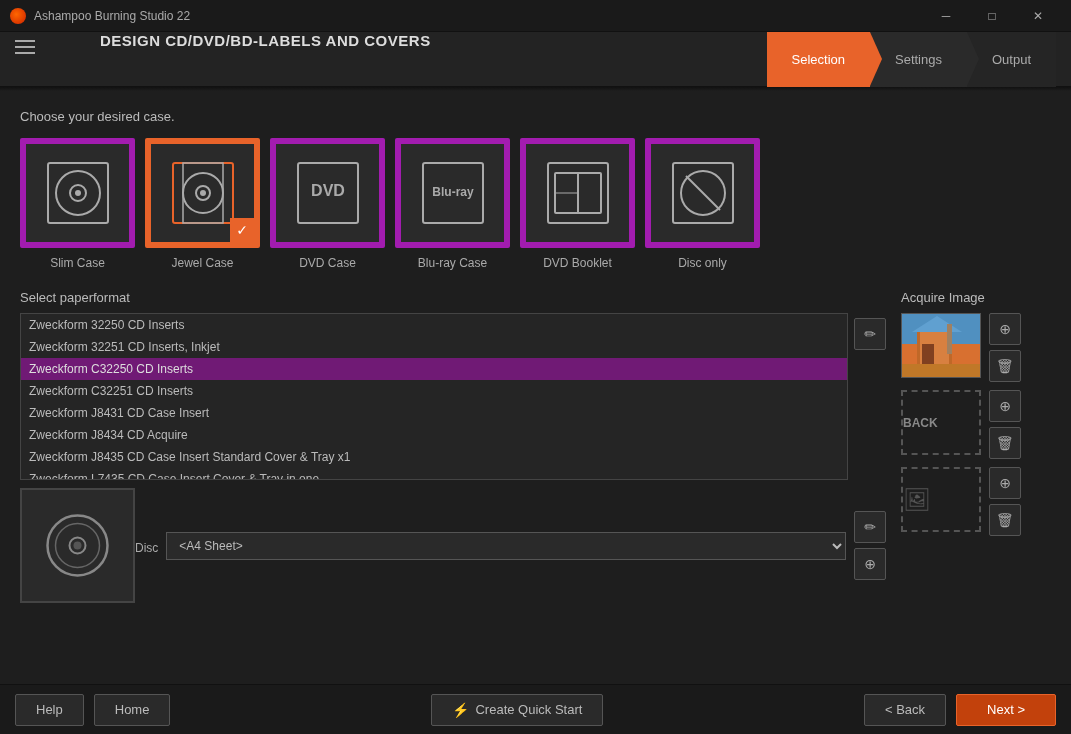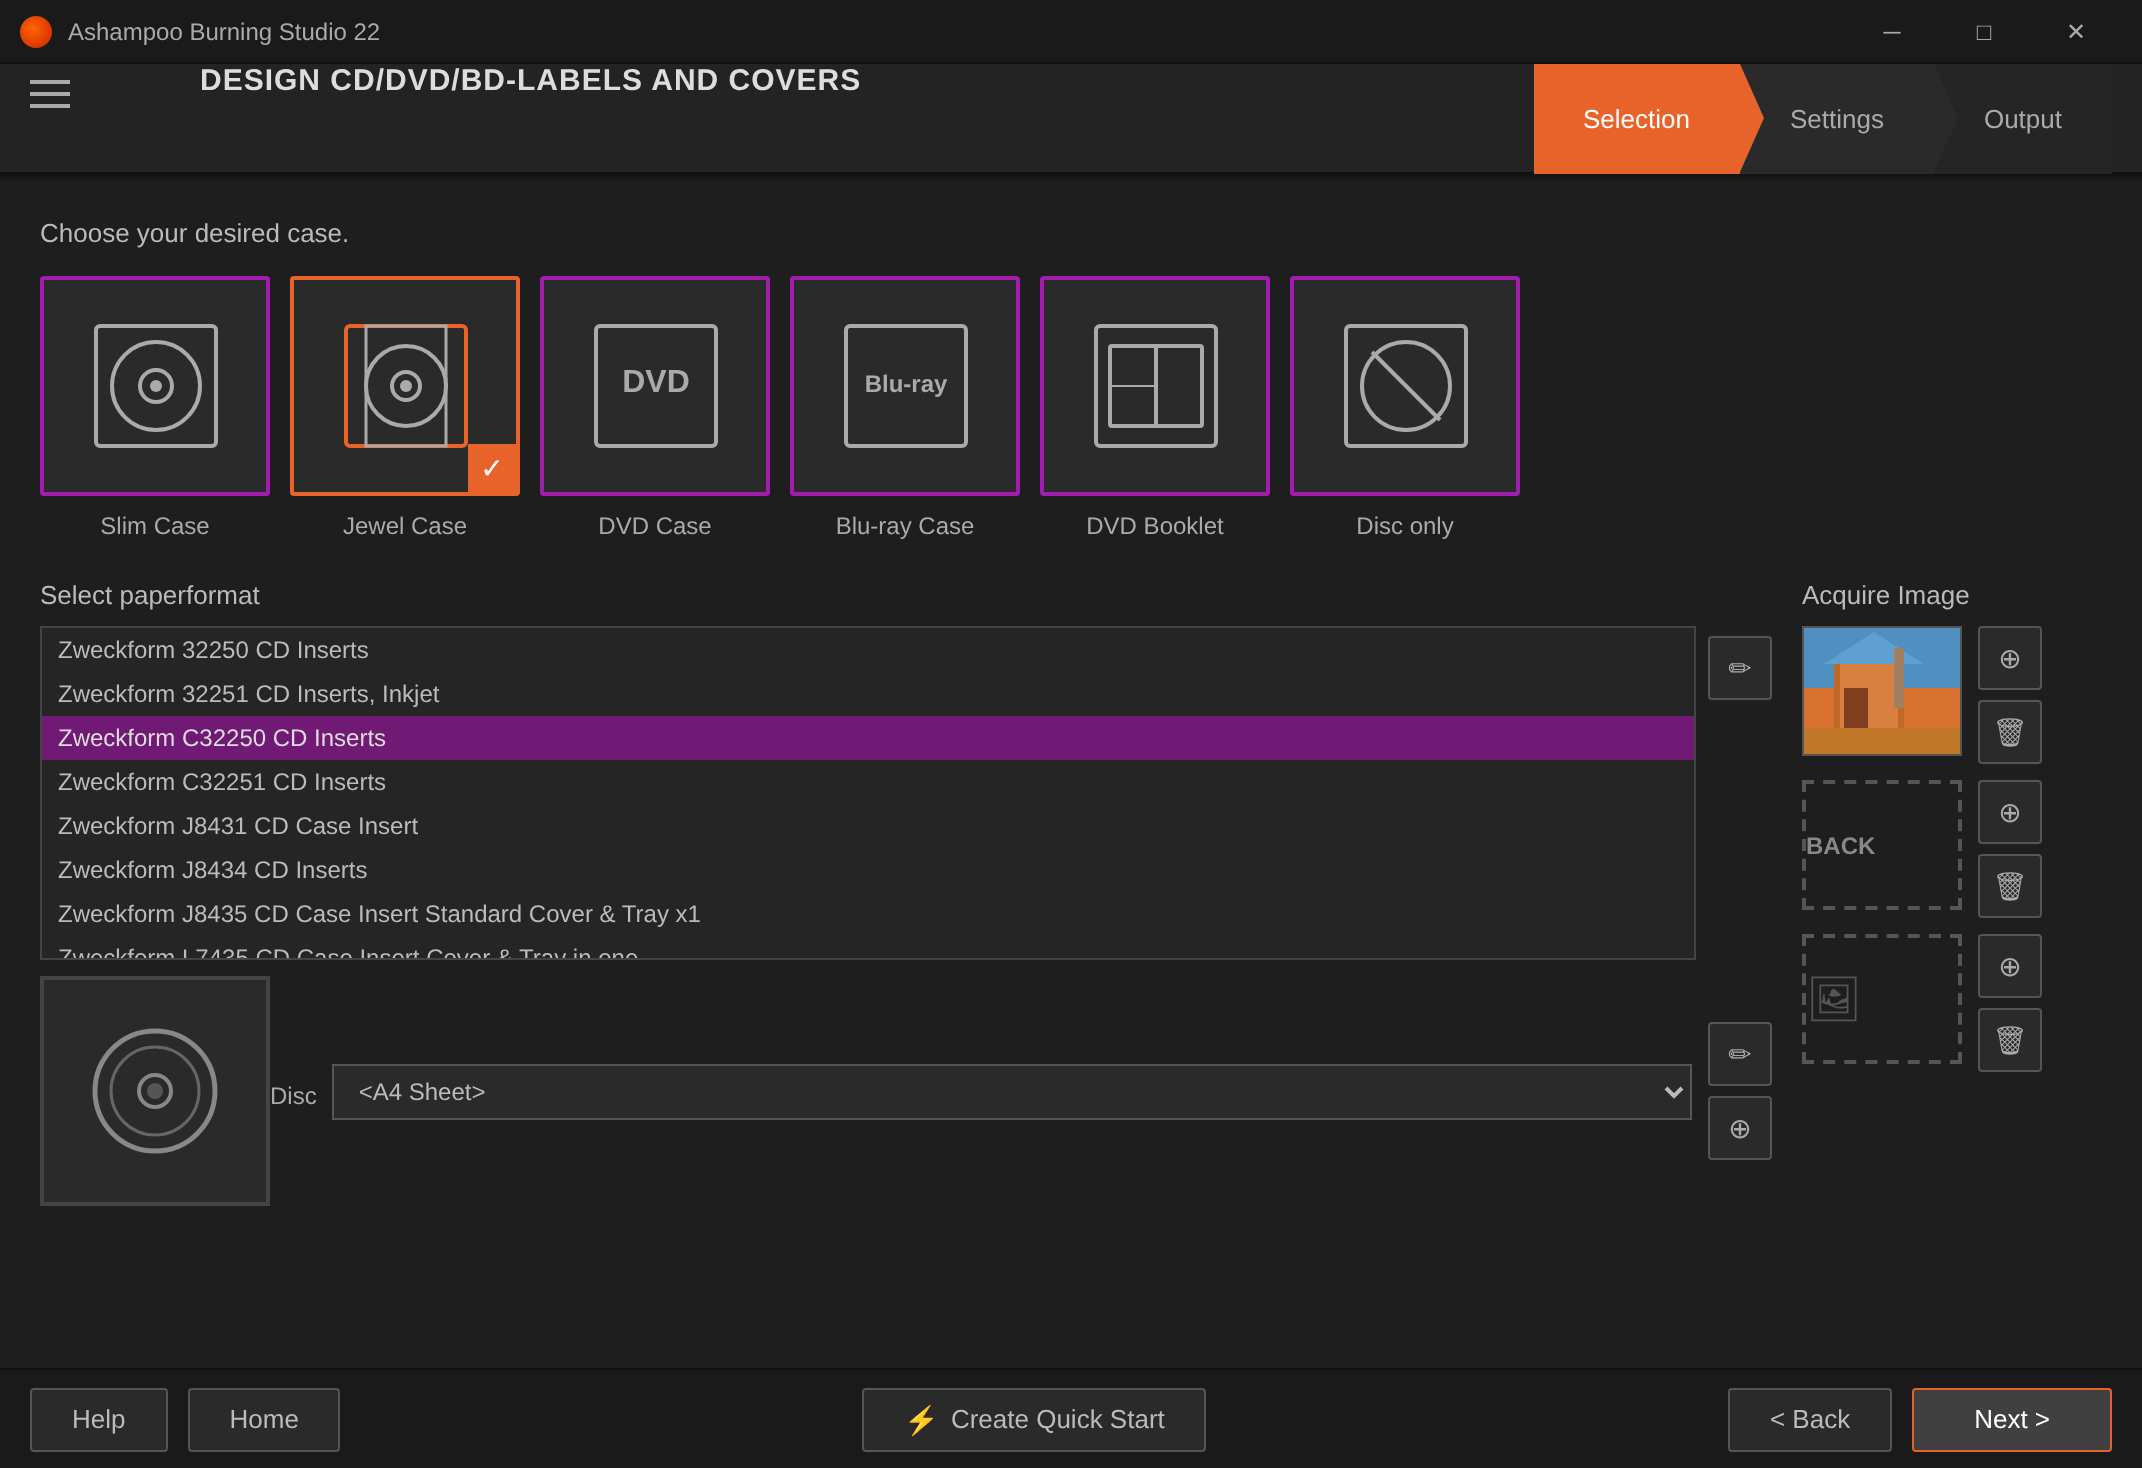--- a/index.html
+++ b/index.html
@@ -156,21 +156,21 @@
     .case-item {
       display: flex;
       flex-direction: column;
       align-items: center;
       gap: 8px;
       cursor: pointer;
     }
     .case-box {
       width: 115px;
       height: 110px;
-      border: 2px solid #a21caf;
+      border: 6px solid #a21caf;
       background: #2a2a2a;
       display: flex;
       align-items: center;
       justify-content: center;
       position: relative;
       border-radius: 2px;
     }
     .case-box.selected {
       border-color: #e8632a;
     }
@@ -349,21 +349,21 @@
       background: #2a2a2a;
       color: #bbb;
       cursor: pointer;
       font-size: 13px;
       display: flex;
       align-items: center;
       gap: 6px;
       border-radius: 2px;
     }
     .footer-btn.next-btn {
-      background: #404040;
+      background: #c2410c;
       border-color: #e8632a;
       color: white;
       padding: 0 30px;
     }
     .footer-spacer { flex: 1; }
 
     
     .qs-icon {
       font-size: 14px;
     }
@@ -482,21 +482,21 @@
     <div class="left-col">
       <div class="select-label">Select paperformat</div>
 
       <div style="display:flex;gap:6px;">
         <div class="paper-list-container" style="flex:1;">
           <div class="paper-list-item">Zweckform 32250 CD Inserts</div>
           <div class="paper-list-item">Zweckform 32251 CD Inserts, Inkjet</div>
           <div class="paper-list-item selected">Zweckform C32250 CD Inserts</div>
           <div class="paper-list-item">Zweckform C32251 CD Inserts</div>
           <div class="paper-list-item">Zweckform J8431 CD Case Insert</div>
-          <div class="paper-list-item">Zweckform J8434 CD Inserts</div>
+          <div class="paper-list-item">Zweckform J8434 CD Acquire</div>
           <div class="paper-list-item">Zweckform J8435 CD Case Insert Standard Cover &amp; Tray x1</div>
           <div class="paper-list-item">Zweckform L7435 CD Case Insert Cover &amp; Tray in one</div>
           <div class="paper-list-item">&lt;A4 Sheet&gt;</div>
           <div class="paper-list-item">&lt;A4 Sheet,Folded&gt;</div>
 
         </div>
         <div class="edit-btn-area">
           <div class="icon-btn" title="Edit">✏</div>
         </div>
       </div>

